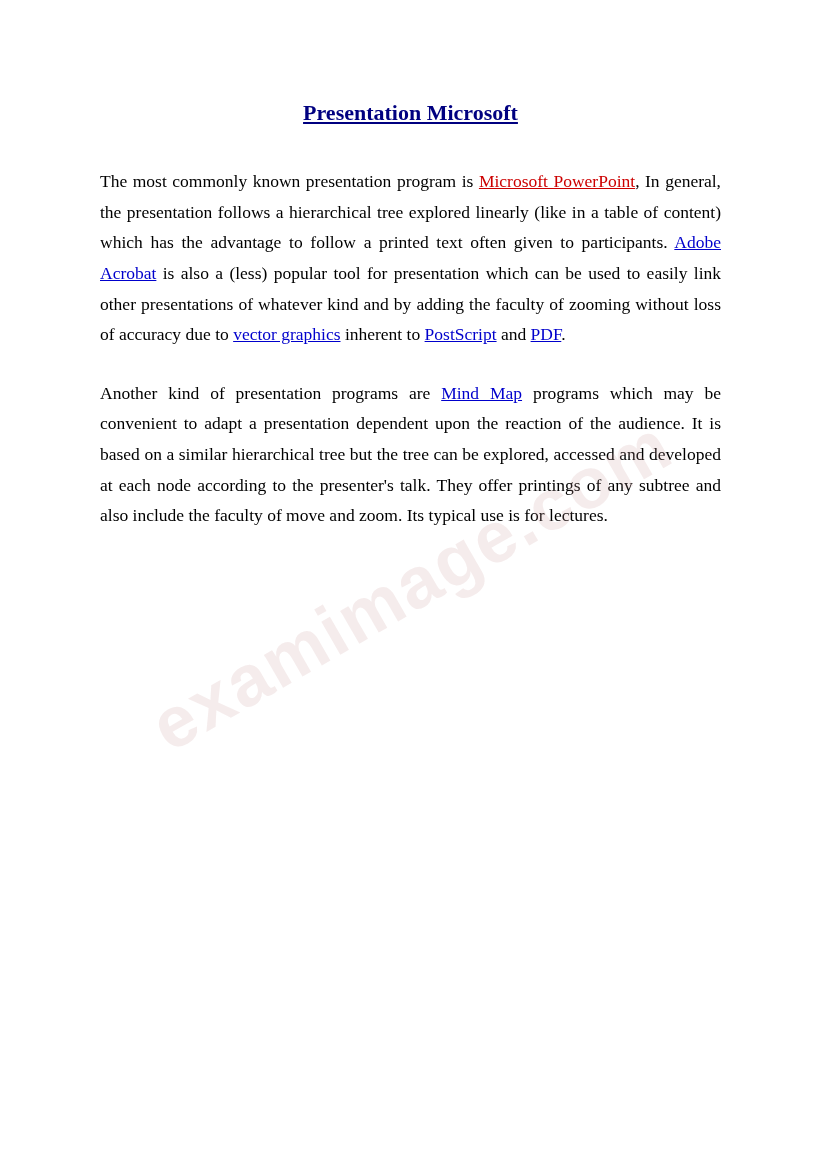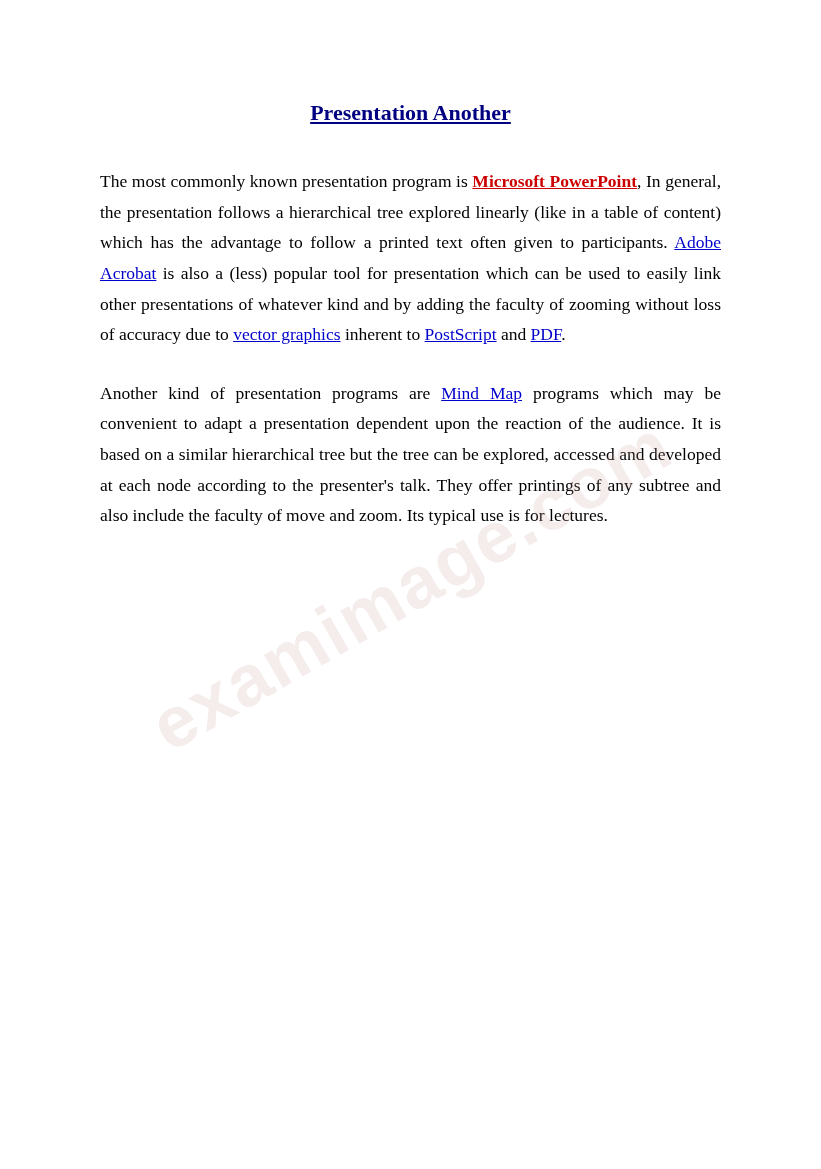--- a/index.html
+++ b/index.html
@@ -54,36 +54,36 @@
       font-size: 17.5px;
       line-height: 1.75;
       text-align: justify;
       color: #000000;
       margin-bottom: 28px;
     }
 
     .link-red {
       color: #cc0000;
       text-decoration: underline;
-      font-weight: bold;
+      font-weight: normal;
     }
 
     .link-blue {
       color: #0000cc;
       text-decoration: underline;
     }
   </style>
 </head>
 <body>
 
 <div class="page">
 
   <div class="watermark">examimage.com</div>
 
-  <h1 class="title">Presentation Another</h1>
+  <h1 class="title">Presentation Microsoft</h1>
 
   <p class="paragraph">
     <span>The most commonly known presentation program is </span><a class="link-red" href="#">Microsoft PowerPoint</a><span>, In general, the presentation follows a hierarchical tree explored linearly (like in a table of content) which has the advantage to follow a printed text often given to participants. </span><a class="link-blue" href="#">Adobe Acrobat</a><span> is also a (less) popular tool for presentation which can be used to easily link other presentations of whatever kind and by adding the faculty of zooming without loss of accuracy due to </span><a class="link-blue" href="#">vector graphics</a><span> inherent to </span><a class="link-blue" href="#">PostScript</a><span> and </span><a class="link-blue" href="#">PDF</a><span>.</span>
   </p>
 
   <p class="paragraph">
     <span>Another kind of presentation programs are </span><a class="link-blue" href="#">Mind Map</a><span> programs which may be convenient to adapt a presentation dependent upon the reaction of the audience. It is based on a similar hierarchical tree but the tree can be explored, accessed and developed at each node according to the presenter's talk. They offer printings of any subtree and also include the faculty of move and zoom. Its typical use is for lectures.</span>
   </p>
 
 </div>

